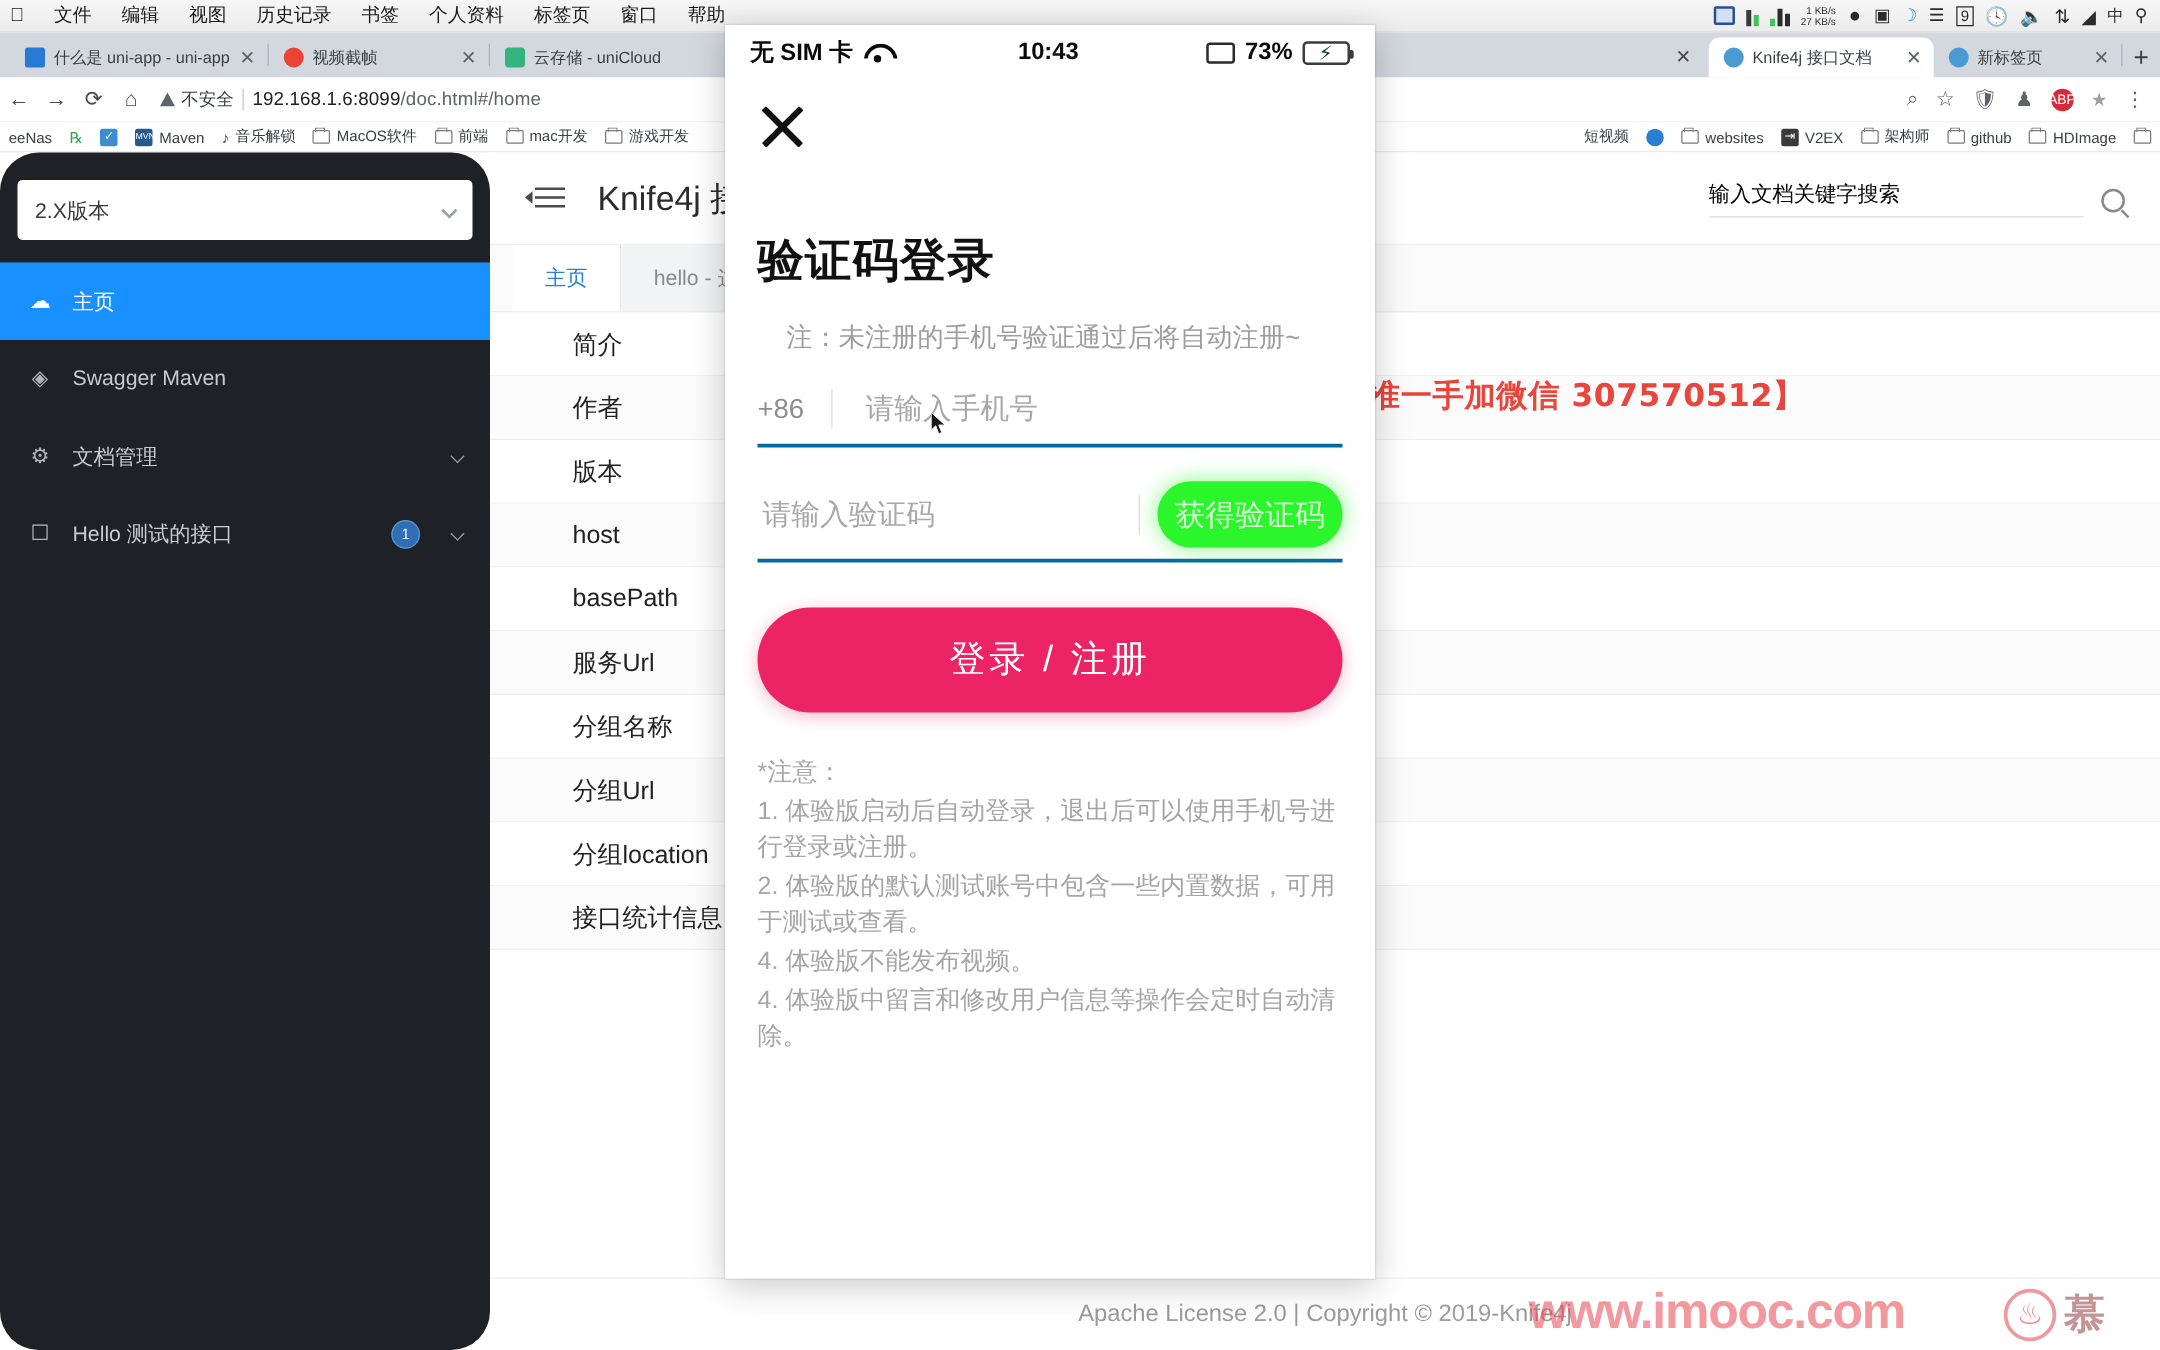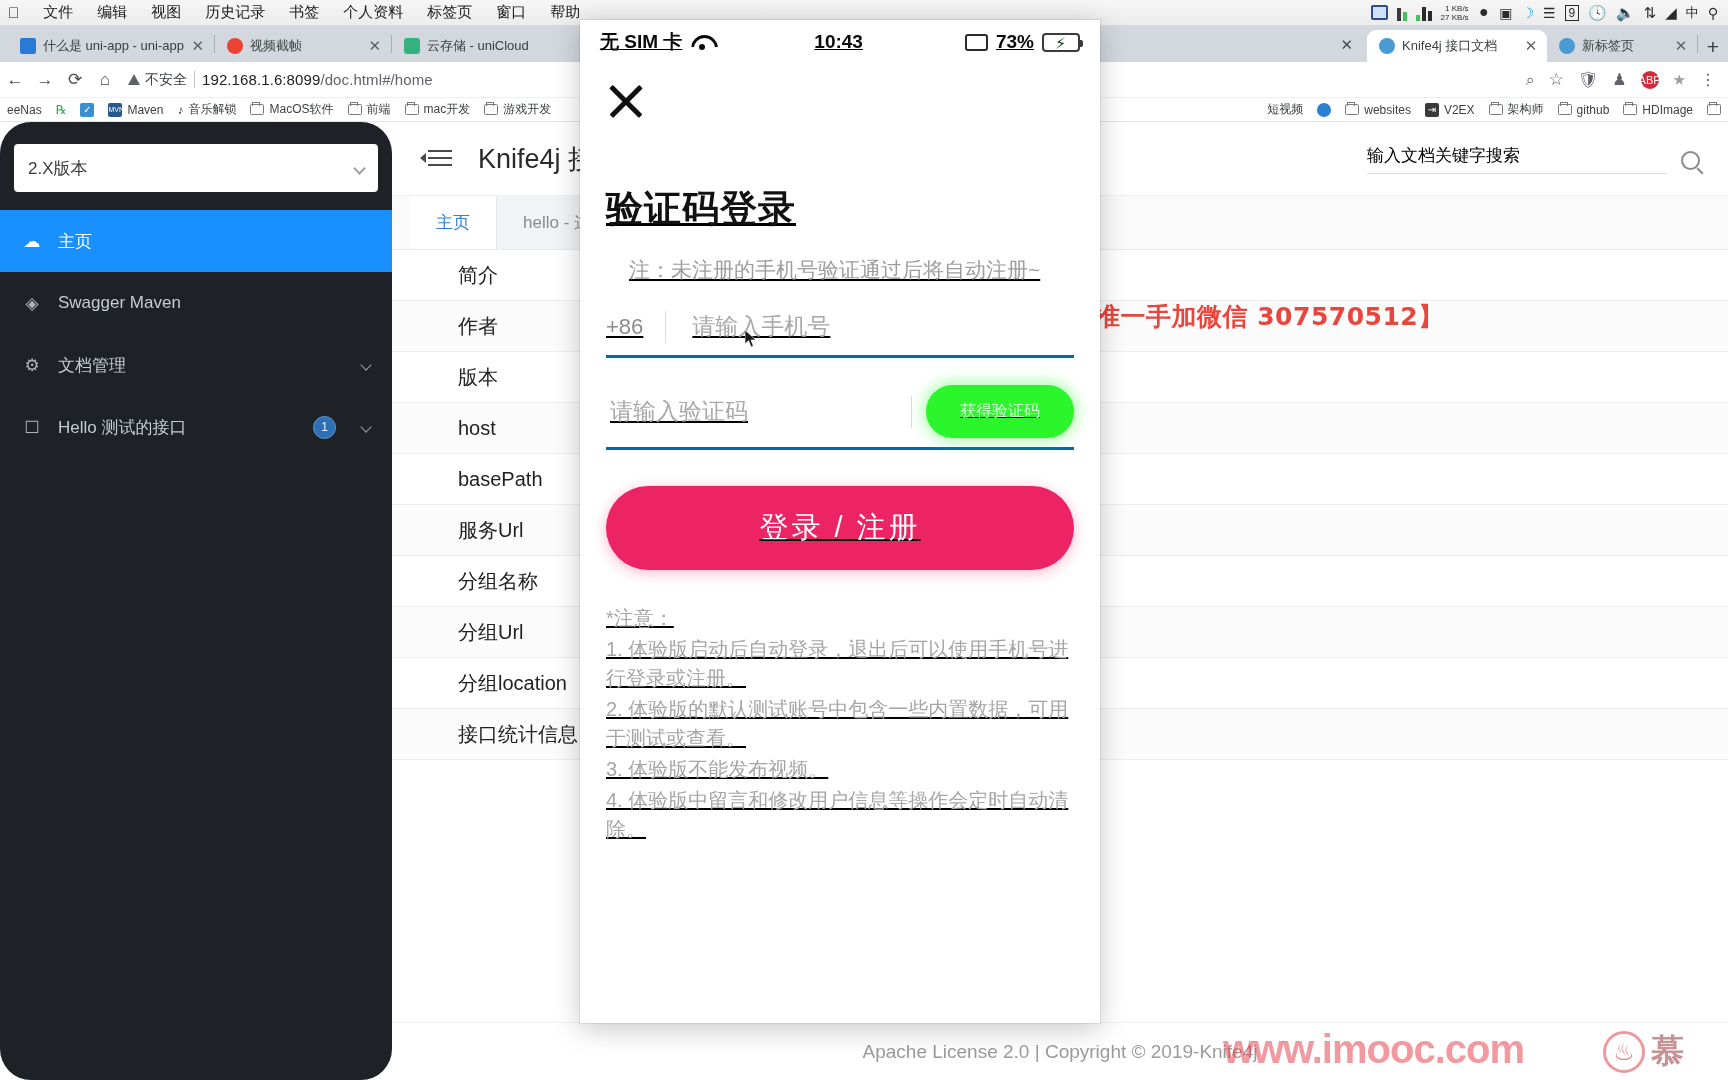--- a/index.html
+++ b/index.html
@@ -188,21 +188,20 @@
     border: 3px solid rgba(226,85,95,.6); display: flex; align-items: center;
     justify-content: center; color: rgba(226,85,95,.75); font-size: 24px;
   }
   .wm-logo .mtxt { font-size: 33px; color: rgba(140,40,45,.5); font-weight: bold; }
 
   
   .phone {
     position: absolute; left: 580px; top: 20px; width: 520px; height: 1003px;
     background: #ffffff; box-shadow: 0 0 0 1px rgba(0,0,0,.07), 0 6px 26px rgba(0,0,0,.22);
     overflow: hidden;
-    text-decoration: underline;
   }
   .ph-status {
     height: 44px; display: flex; align-items: center; padding: 0 20px;
     font-size: 19px; color: #0a0a0a; font-weight: bold;
   }
   .ph-status .sL { display: flex; align-items: center; gap: 9px; }
   .ph-status .sC { flex: 1; text-align: center; }
   .ph-status .sR { display: flex; align-items: center; gap: 8px; }
   .wifi { position: relative; width: 21px; height: 16px; }
   .wifi::before {
@@ -237,21 +236,21 @@
   .fld {
     margin-top: 14px; height: 60px; display: flex; align-items: center;
     border-bottom: 3px solid #0369a1;
   }
   .cc { font-size: 22px; color: #8d8d8d; padding-right: 22px; }
   .vsep { width: 1px; height: 32px; background: #dcdcdc; }
   .ph-inp { flex: 1; font-size: 23px; color: #a8a8a8; padding-left: 26px; }
   .getcode {
     width: 148px; height: 53px; border-radius: 27px; background: #2bf52b;
     display: flex; align-items: center; justify-content: center;
-    color: rgba(255,255,255,.82); font-size: 16px; margin-left: 14px;
+    color: rgba(255,255,255,.82); font-size: 24px; margin-left: 14px;
     box-shadow: 0 0 16px 2px rgba(43,245,43,.45);
   }
   .bigbtn {
     margin-top: 36px; height: 84px; border-radius: 42px; background: #ec2465;
     display: flex; align-items: center; justify-content: center;
     color: #ffffff; font-size: 29px; letter-spacing: 3px;
     box-shadow: 0 3px 14px rgba(236,36,101,.32);
   }
   .tips { margin-top: 34px; font-size: 20px; color: #a5a5a5; line-height: 1.45; }
   .tips p { margin-bottom: 2px; }
@@ -541,21 +540,21 @@
         <span class="vsep"></span>
         <span class="getcode">获得验证码</span>
       </div>
 
       <div class="bigbtn">登录 / 注册</div>
 
       <div class="tips">
         <p>*注意：</p>
         <p>1. 体验版启动后自动登录，退出后可以使用手机号进行登录或注册。</p>
         <p>2. 体验版的默认测试账号中包含一些内置数据，可用于测试或查看。</p>
-        <p>3. 体验版不能发布视频。</p>
+        <p>4. 体验版不能发布视频。</p>
         <p>4. 体验版中留言和修改用户信息等操作会定时自动清除。</p>
       </div>
     </div>
   </div>
 
   <svg class="cursor" viewBox="0 0 13 18">
     <path d="M0,0 L0,14 L3.6,10.6 L6,17 L8.4,16 L6,10 L11,10 Z" fill="#1a1a1a" stroke="#fff" stroke-width="0.7"></path>
   </svg>
 
 </div>

